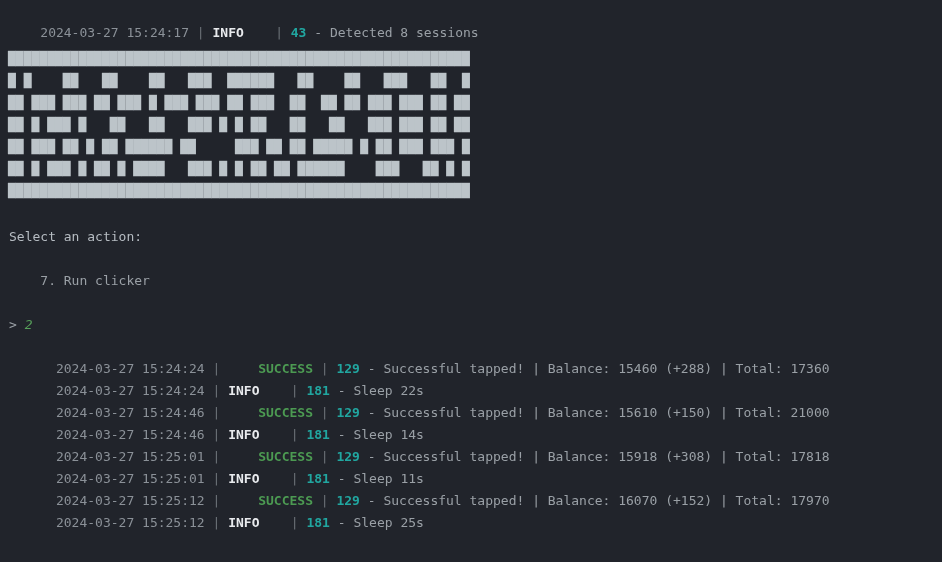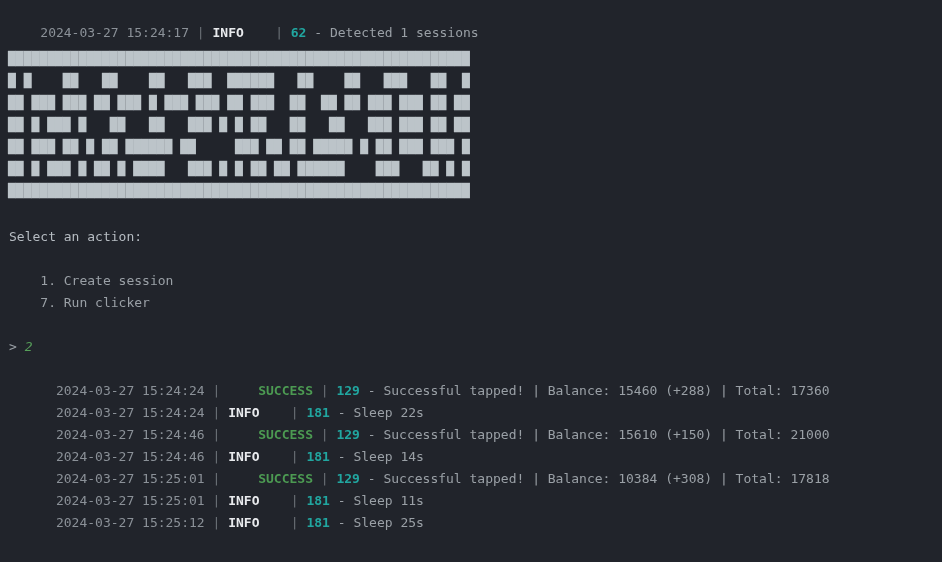--- a/index.html
+++ b/index.html
@@ -56,40 +56,39 @@
     color: #bcc4c9;
     letter-spacing: 0px;
   }
 </style>
 </head>
 <body>
 
 <div class="term">
 
   <div class="line">
-    <span class="ts">2024-03-27 15:24:17</span><span class="pipe"> | </span><span class="lvl-info">INFO</span><span>   </span><span class="pipe"> | </span><span class="lineno">62</span><span class="msg"> </span><span class="msg">- Detected 1 sessions</span>
+    <span class="ts">2024-03-27 15:24:17</span><span class="pipe"> | </span><span class="lvl-info">INFO</span><span>   </span><span class="pipe"> | </span><span class="lineno">43</span><span class="msg"> </span><span class="msg">- Detected 8 sessions</span>
   </div>
 
   <div class="blank"></div>
 
   <div class="art">
     <div class="art-row">███████████████████████████████████████████████████████████</div>
     <div class="art-row">█ █    ██   ██    ██   ███  ██████   ██    ██   ███   ██  █</div>
     <div class="art-row">██ ███ ███ ██ ███ █ ███ ███ ██ ███  ██  ██ ██ ███ ███ ██ ██</div>
     <div class="art-row">██ █ ███ █   ██   ██   ███ █ █ ██   ██   ██   ███ ███ ██ ██</div>
     <div class="art-row">██ ███ ██ █ ██ ██████ ██     ███ ██ ██ █████ █ ██ ███ ███ █</div>
     <div class="art-row">██ █ ███ █ ██ █ ████   ███ █ █ ██ ██ ██████    ███   ██ █ █</div>
     <div class="art-row">███████████████████████████████████████████████████████████</div>
   </div>
 
   <div class="blank"></div>
 
   <div class="line heading">Select an action:</div>
   <div class="blank"></div>
-  <div class="line menu"><span>    </span><span>1. Create session</span></div>
   <div class="line menu"><span>    </span><span>7. Run clicker</span></div>
 
   <div class="blank"></div>
 
   <div class="line"><span class="prompt-mark">&gt;</span><span> </span><span class="prompt-val">2</span></div>
 
   <div>
 
     <div class="line">
       <span class="ts">2024-03-27 15:24:24</span><span class="pipe"> | </span><span class="lvl-ok">SUCCESS</span><span></span><span class="pipe"> | </span><span class="lineno">129</span><span class="msg"> </span><span class="msg">- Successful tapped! | Balance: 15460 (+288) | Total: 17360</span>
@@ -101,26 +100,29 @@
 
     <div class="line">
       <span class="ts">2024-03-27 15:24:46</span><span class="pipe"> | </span><span class="lvl-ok">SUCCESS</span><span></span><span class="pipe"> | </span><span class="lineno">129</span><span class="msg"> </span><span class="msg">- Successful tapped! | Balance: 15610 (+150) | Total: 21000</span>
     </div>
 
     <div class="line">
       <span class="ts">2024-03-27 15:24:46</span><span class="pipe"> | </span><span class="lvl-info">INFO</span><span>   </span><span class="pipe"> | </span><span class="lineno">181</span><span class="msg"> </span><span class="msg">- Sleep 14s</span>
     </div>
 
     <div class="line">
-      <span class="ts">2024-03-27 15:25:01</span><span class="pipe"> | </span><span class="lvl-ok">SUCCESS</span><span></span><span class="pipe"> | </span><span class="lineno">129</span><span class="msg"> </span><span class="msg">- Successful tapped! | Balance: 10384 (+308) | Total: 17818</span>
+      <span class="ts">2024-03-27 15:25:01</span><span class="pipe"> | </span><span class="lvl-ok">SUCCESS</span><span></span><span class="pipe"> | </span><span class="lineno">129</span><span class="msg"> </span><span class="msg">- Successful tapped! | Balance: 15918 (+308) | Total: 17818</span>
     </div>
 
     <div class="line">
       <span class="ts">2024-03-27 15:25:01</span><span class="pipe"> | </span><span class="lvl-info">INFO</span><span>   </span><span class="pipe"> | </span><span class="lineno">181</span><span class="msg"> </span><span class="msg">- Sleep 11s</span>
     </div>
 
+    <div class="line">
+      <span class="ts">2024-03-27 15:25:12</span><span class="pipe"> | </span><span class="lvl-ok">SUCCESS</span><span></span><span class="pipe"> | </span><span class="lineno">129</span><span class="msg"> </span><span class="msg">- Successful tapped! | Balance: 16070 (+152) | Total: 17970</span>
+    </div>
 
     <div class="line">
       <span class="ts">2024-03-27 15:25:12</span><span class="pipe"> | </span><span class="lvl-info">INFO</span><span>   </span><span class="pipe"> | </span><span class="lineno">181</span><span class="msg"> </span><span class="msg">- Sleep 25s</span>
     </div>
 
   </div>
 </div>
 
 </body></html>

